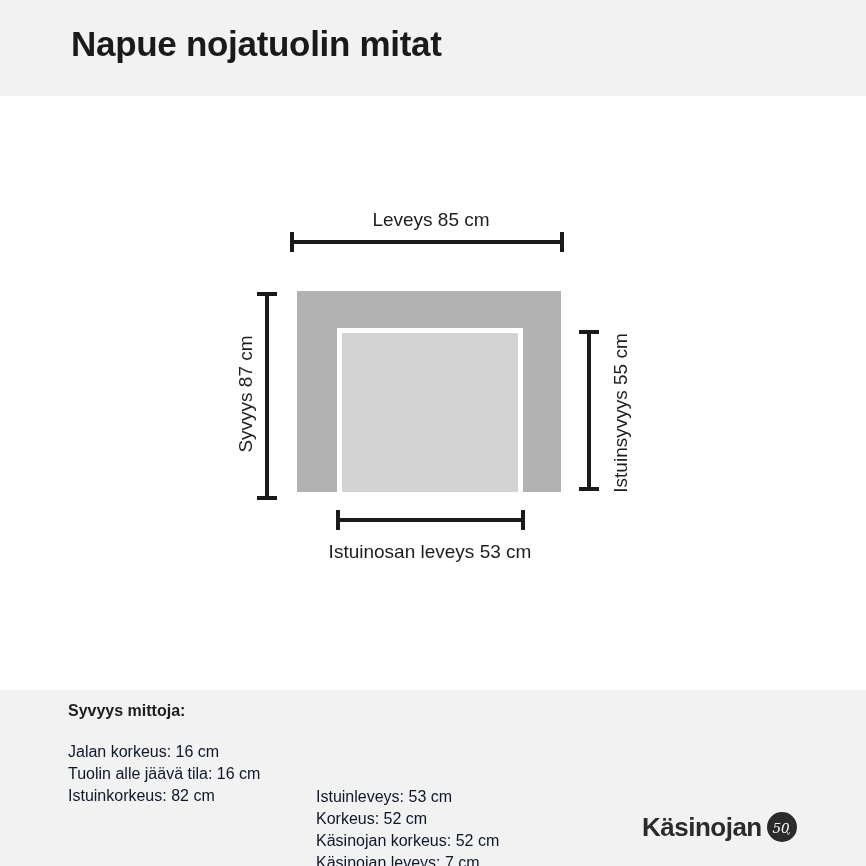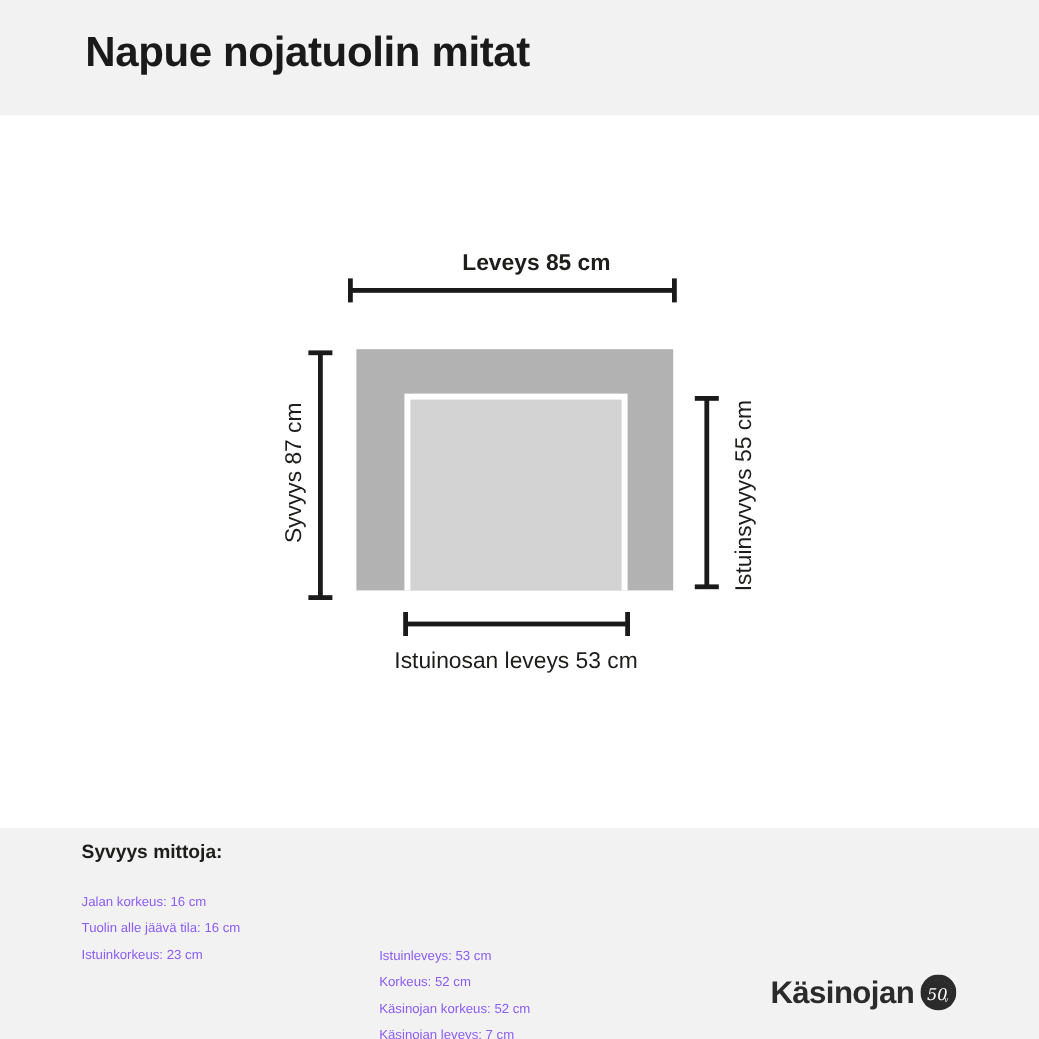--- a/index.html
+++ b/index.html
@@ -71,21 +71,21 @@
     position: absolute; left: 0; top: 690px;
     width: 866px; height: 176px;
     background: #f2f2f2;
   }
   .footer-heading {
     position: absolute; left: 68px; top: 702px;
     font-size: 16px; font-weight: 700; color: #1d1d1b;
   }
   .measure-col {
     position: absolute; top: 741px;
-    font-size: 11px; line-height: 22px; color: #8b5cf6;
+    font-size: 16px; line-height: 22px; color: #0f172a;
     white-space: nowrap;
   }
   .col-1 { left: 68px; }
   .col-2 { left: 316px; margin-top: 45px; }
 
   .logo {
     position: absolute; left: 642px; top: 812px;
     display: flex; align-items: center; gap: 5px;
     height: 30px;
   }
@@ -95,21 +95,21 @@
   }
   .logo-badge { width: 30px; height: 30px; display: block; }
 </style>
 </head>
 <body>
 
 <div class="header">
   <div class="title">Napue nojatuolin mitat</div>
 </div>
 
-<div class="dim-label center-x" style="left:447px; top:209px;font-weight:bold;">Leveys 85 cm</div>
+<div class="dim-label center-x" style="left:431px; top:209px;">Leveys 85 cm</div>
 <div class="h-dim" style="left:290px; top:232px; width:274px;">
   <div class="tick-l"></div>
   <div class="bar"></div>
   <div class="tick-r"></div>
 </div>
 
 <div class="chair-outer"></div>
 <div class="chair-frame"></div>
 <div class="chair-seat"></div>
 
@@ -133,21 +133,21 @@
   <div class="tick-r"></div>
 </div>
 <div class="dim-label center-x" style="left:430px; top:541px;">Istuinosan leveys 53 cm</div>
 
 <div class="footer"></div>
 <div class="footer-heading">Syvyys mittoja:</div>
 
 <div class="measure-col col-1">
   <div>Jalan korkeus: 16 cm</div>
   <div>Tuolin alle jäävä tila: 16 cm</div>
-  <div>Istuinkorkeus: 23 cm</div>
+  <div>Istuinkorkeus: 82 cm</div>
 </div>
 
 <div class="measure-col col-2">
   <div>Istuinleveys: 53 cm</div>
   <div>Korkeus: 52 cm</div>
   <div>Käsinojan korkeus: 52 cm</div>
   <div>Käsinojan leveys: 7 cm</div>
 </div>
 
 <div class="logo">

